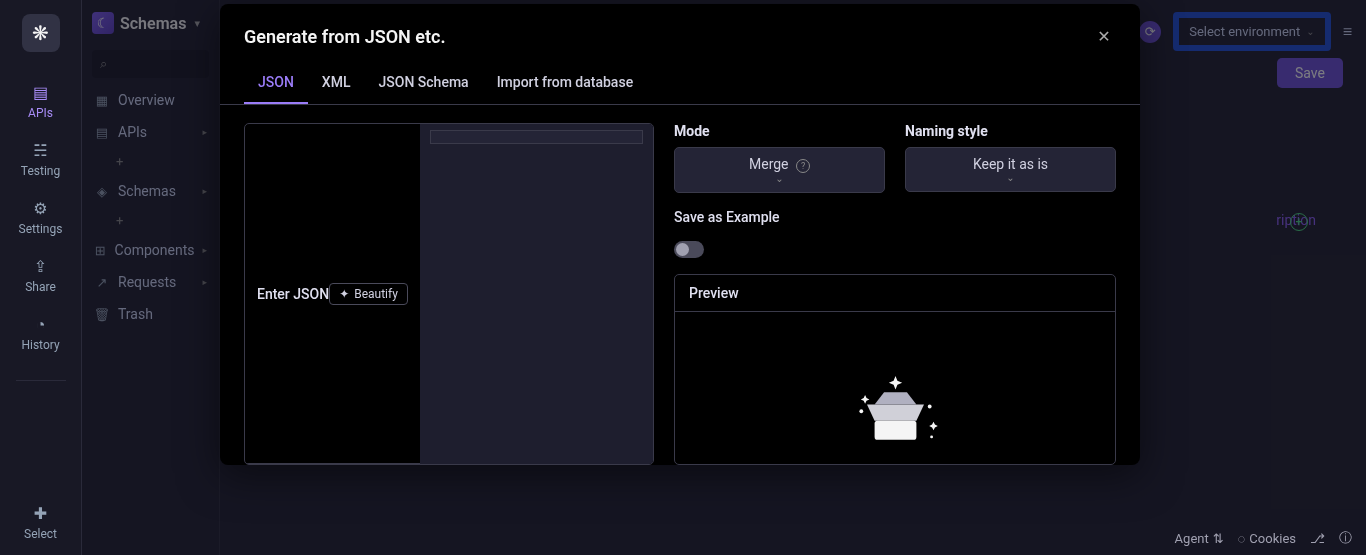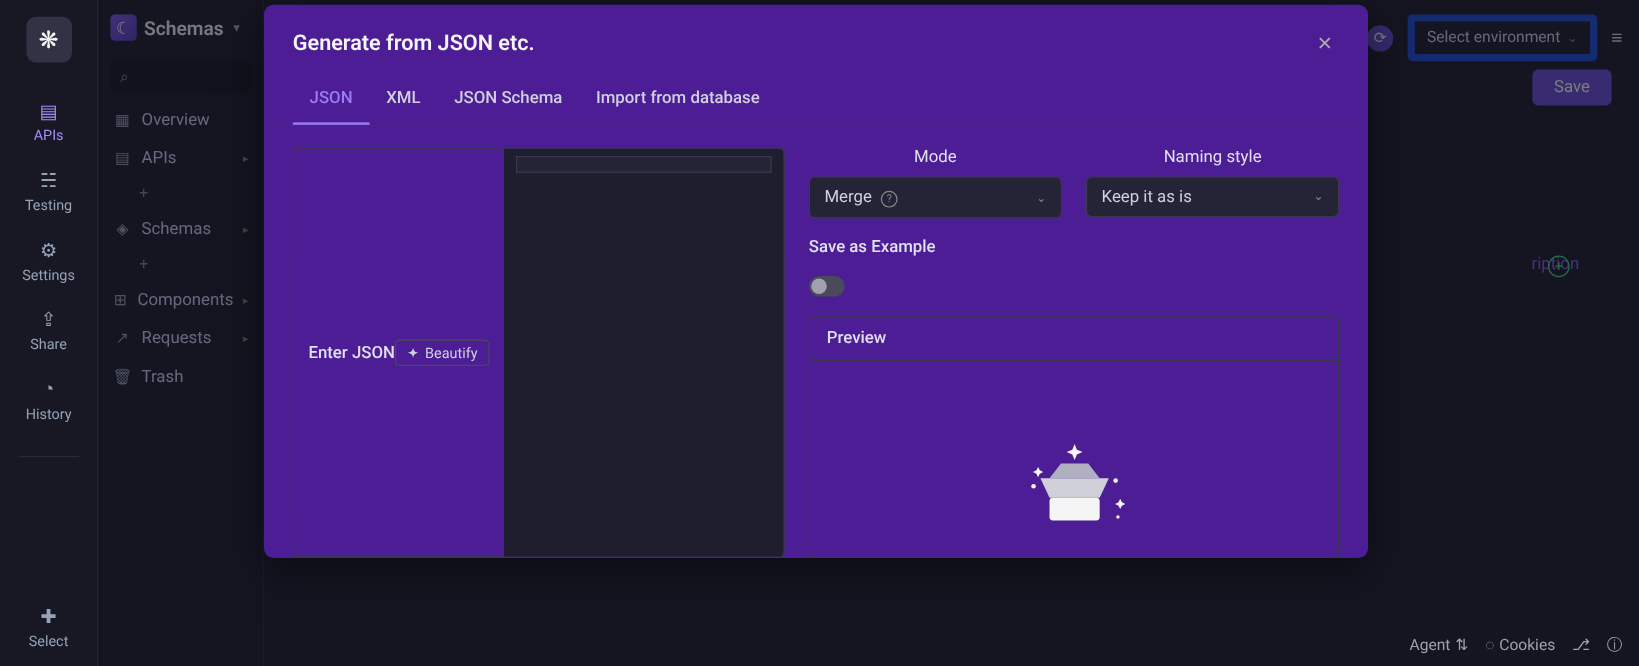--- a/index.html
+++ b/index.html
@@ -249,21 +249,21 @@
       bottom: 0;
       background: rgba(15, 15, 25, 0.55);
     }
     
     .modal {
       position: absolute;
       left: 220px;
       top: 4px;
       width: 920px;
       height: 461px;
-      background: #4c1d95;
+      background: #000000;
       border-radius: 8px;
       box-shadow: 0 10px 40px rgba(0,0,0,0.5);
       display: flex;
       flex-direction: column;
       overflow: hidden;
     }
     .modal-header {
       padding: 20px 24px 14px 24px;
       display: flex;
       align-items: center;
@@ -369,35 +369,35 @@
       gap: 20px;
     }
     .control-group {
       flex: 1;
       display: flex;
       flex-direction: column;
       gap: 8px;
     }
     .control-label {
       font-size: 14px;
-      font-weight: 400;
+      font-weight: 700;
       color: #e0e0f0;
-      text-align: center;
     }
     .control-select {
       border: 1px solid #3a3a4a;
       border-radius: 5px;
       padding: 8px 12px;
       display: flex;
       align-items: center;
       justify-content: space-between;
       cursor: pointer;
       background: #242436;
       color: #d0d0e0;
       font-size: 14px;
+      flex-direction: column;
     }
     .help-circle {
       display: inline-flex;
       width: 14px;
       height: 14px;
       border: 1px solid #888;
       border-radius: 50%;
       align-items: center;
       justify-content: center;
       font-size: 9px;

